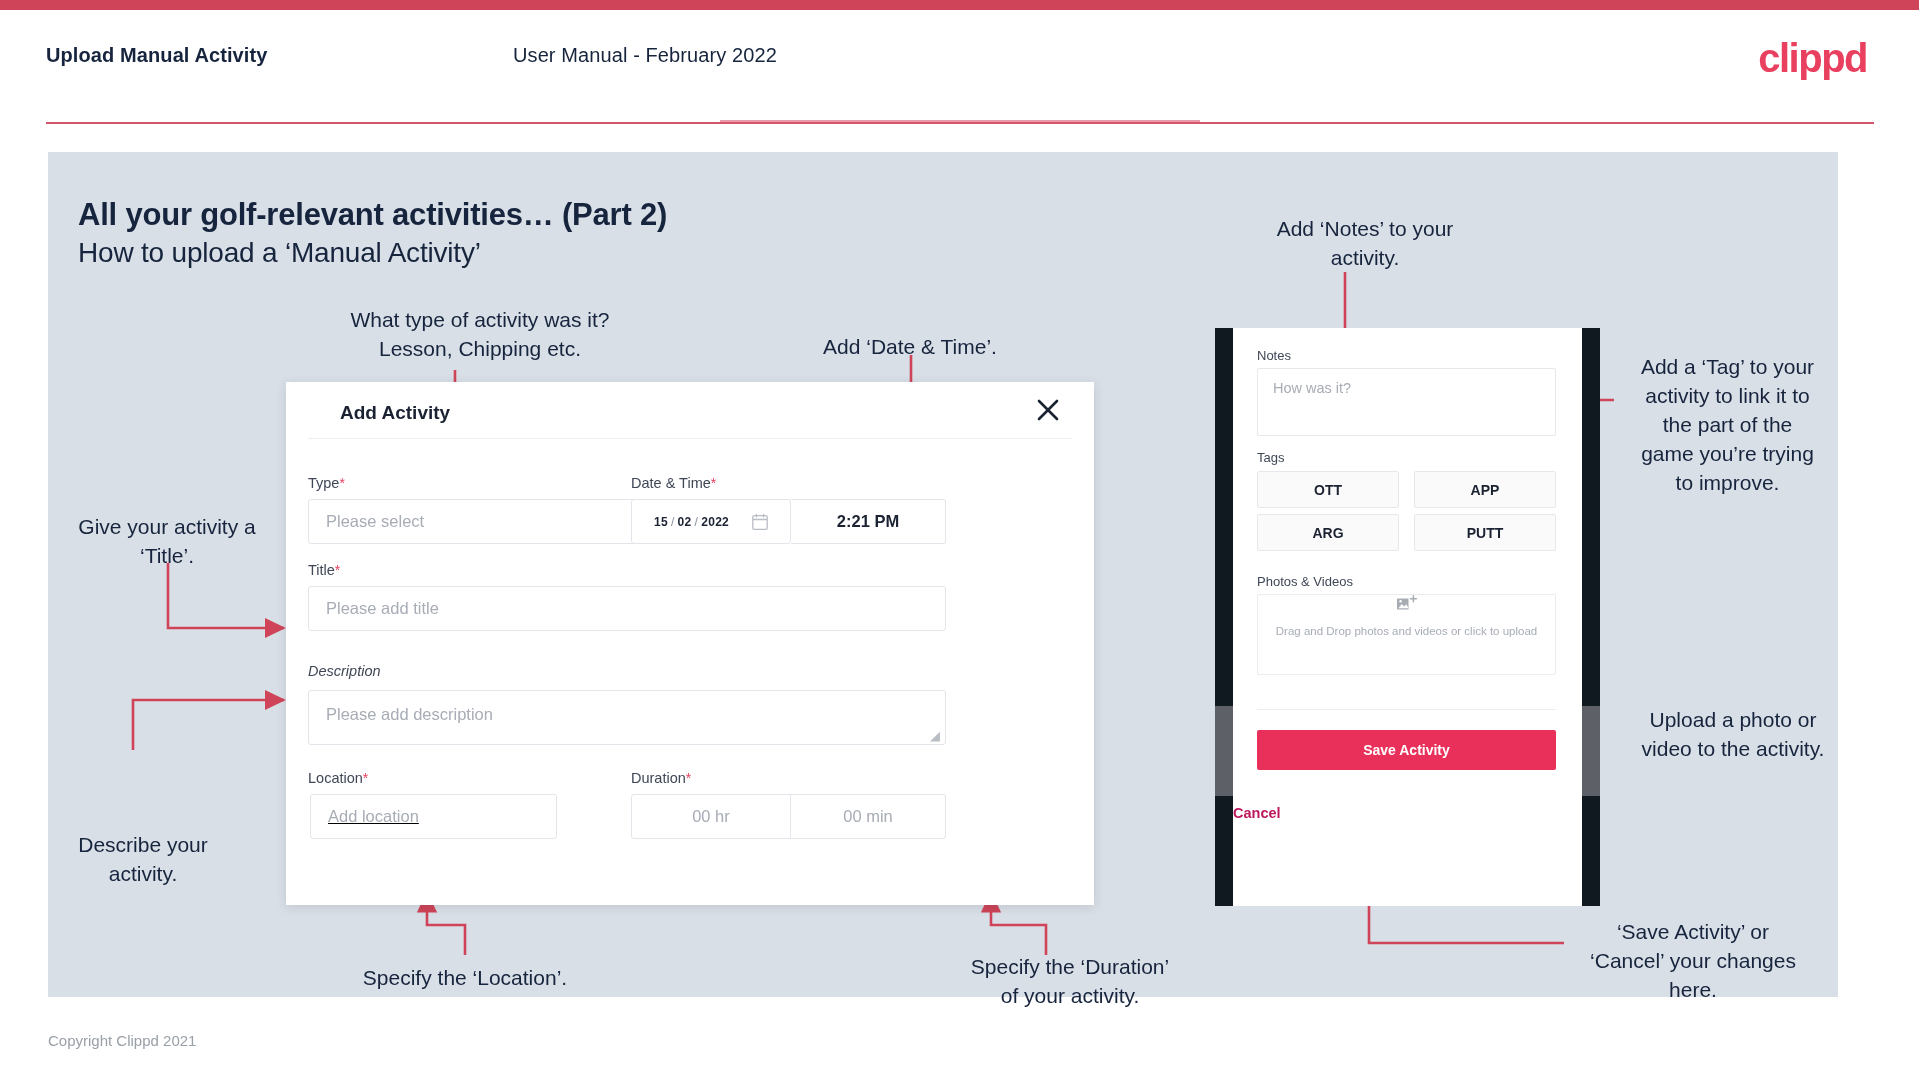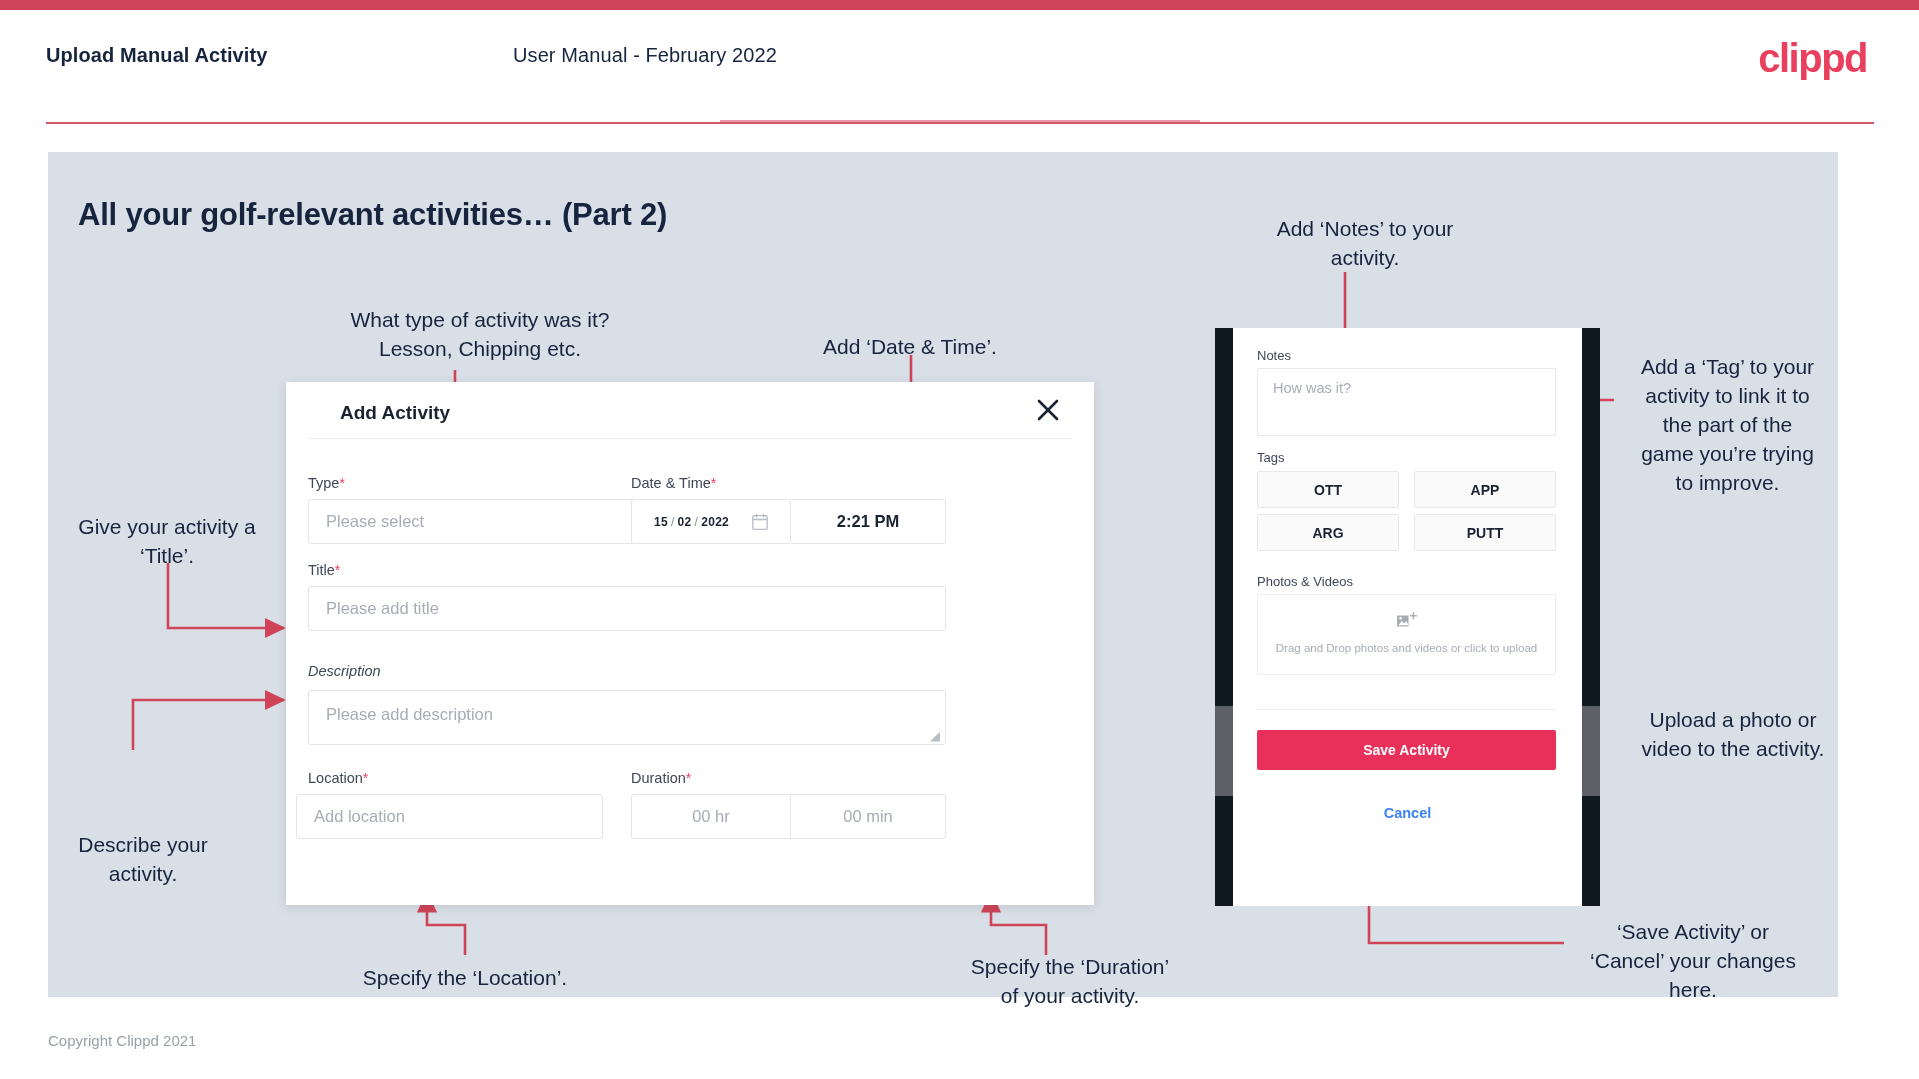--- a/index.html
+++ b/index.html
@@ -149,33 +149,33 @@
   }
   .m-ph { font-size:14.5px; color:#a7acb5; padding:11px 0 0 15px; display:block; }
   .tagbtn {
     position:absolute; border:1px solid #e6e8eb; background:#fafafa;
     display:flex; align-items:center; justify-content:center;
     font-size:14px; font-weight:700; color:#1b2232; border-radius:2px;
     cursor:pointer;
   }
   .dropzone {
     position:absolute; border:1px solid #ececec; background:#fff;
-    display:flex; flex-direction:column; align-items:center; justify-content:center;
+    display:flex; flex-direction:column; align-items:center; 
     border-radius:2px; cursor:pointer;
   }
   .dz-text { font-size:11.5px; color:#a7acb5; text-align:center; line-height:17px; margin-top:8px; }
   .m-rule { position:absolute; background:#ededed; height:1px; }
   .save-btn {
     position:absolute; background:#e8305a; color:#fff;
     display:flex; align-items:center; justify-content:center;
     font-size:14px; font-weight:700; border-radius:2px; cursor:pointer;
   }
   .cancel-btn {
-    position:absolute; width:100%; text-align:center;
-    font-size:14.5px; font-weight:700; color:#3b82f6; cursor:pointer;
+    position:absolute; width:100%; text-align:left;
+    font-size:14.5px; font-weight:700; color:#be185d; cursor:pointer;
   }
 
   .copyright {
     position:absolute; left:48px; top:1032px;
     font-size:15px; color:#9aa0a8;
   }
 </style>
 </head>
 <body>
 
@@ -184,20 +184,21 @@
   <div class="topbar-accent"></div>
 
   <div class="hdr-title">Upload Manual Activity</div>
   <div class="hdr-sub">User Manual - February 2022</div>
   <div class="logo">clippd</div>
   <div class="hdr-rule"></div>
   <div class="hdr-rule-soft"></div>
 
   <div class="slide"></div>
   <div class="slide-title">All your golf-relevant activities… (Part 2)</div>
+  <div class="slide-subtitle">How to upload a ‘Manual Activity’</div>
 
   <svg class="wires">
     <defs>
       <marker id="ah" markerWidth="9" markerHeight="9" refX="7.5" refY="4.5" orient="auto">
         <path d="M0,0.6 L8.2,4.5 L0,8.4 z" fill="#cf4458"></path>
       </marker>
     </defs>
     <g stroke="#cf4458" stroke-width="2.6" fill="none" marker-end="url(#ah)">
 
       <path d="M455,370 L455,430 L512,430 L512,496"></path>
@@ -299,21 +300,21 @@
 
     <div class="fld-label" style="left:22px; top:281px;font-style:italic;">Description</div>
     <div class="area" style="left:22px; top:308px; width:638px; height:55px;">
       <span class="ph">Please add description</span>
       <span class="resize">◢</span>
     </div>
 
     <div class="fld-label" style="left:22px; top:388px;">
       <span>Location</span><span class="req">*</span>
     </div>
-    <div class="ctrl" style="left:10px; top:412px; width:307px; height:45px;">
+    <div class="ctrl" style="left:24px; top:412px; width:247px; height:45px;text-decoration:underline;">
       <span class="ph">Add location</span>
     </div>
 
     <div class="fld-label" style="left:345px; top:388px;">
       <span>Duration</span><span class="req">*</span>
     </div>
     <div class="durbox" style="left:345px; top:412px; width:160px; height:45px; border-radius:3px 0 0 3px;">00 hr</div>
     <div class="durbox" style="left:505px; top:412px; width:155px; height:45px; border-left:none; border-radius:0 3px 3px 0;">00 min</div>
   </div>
 

